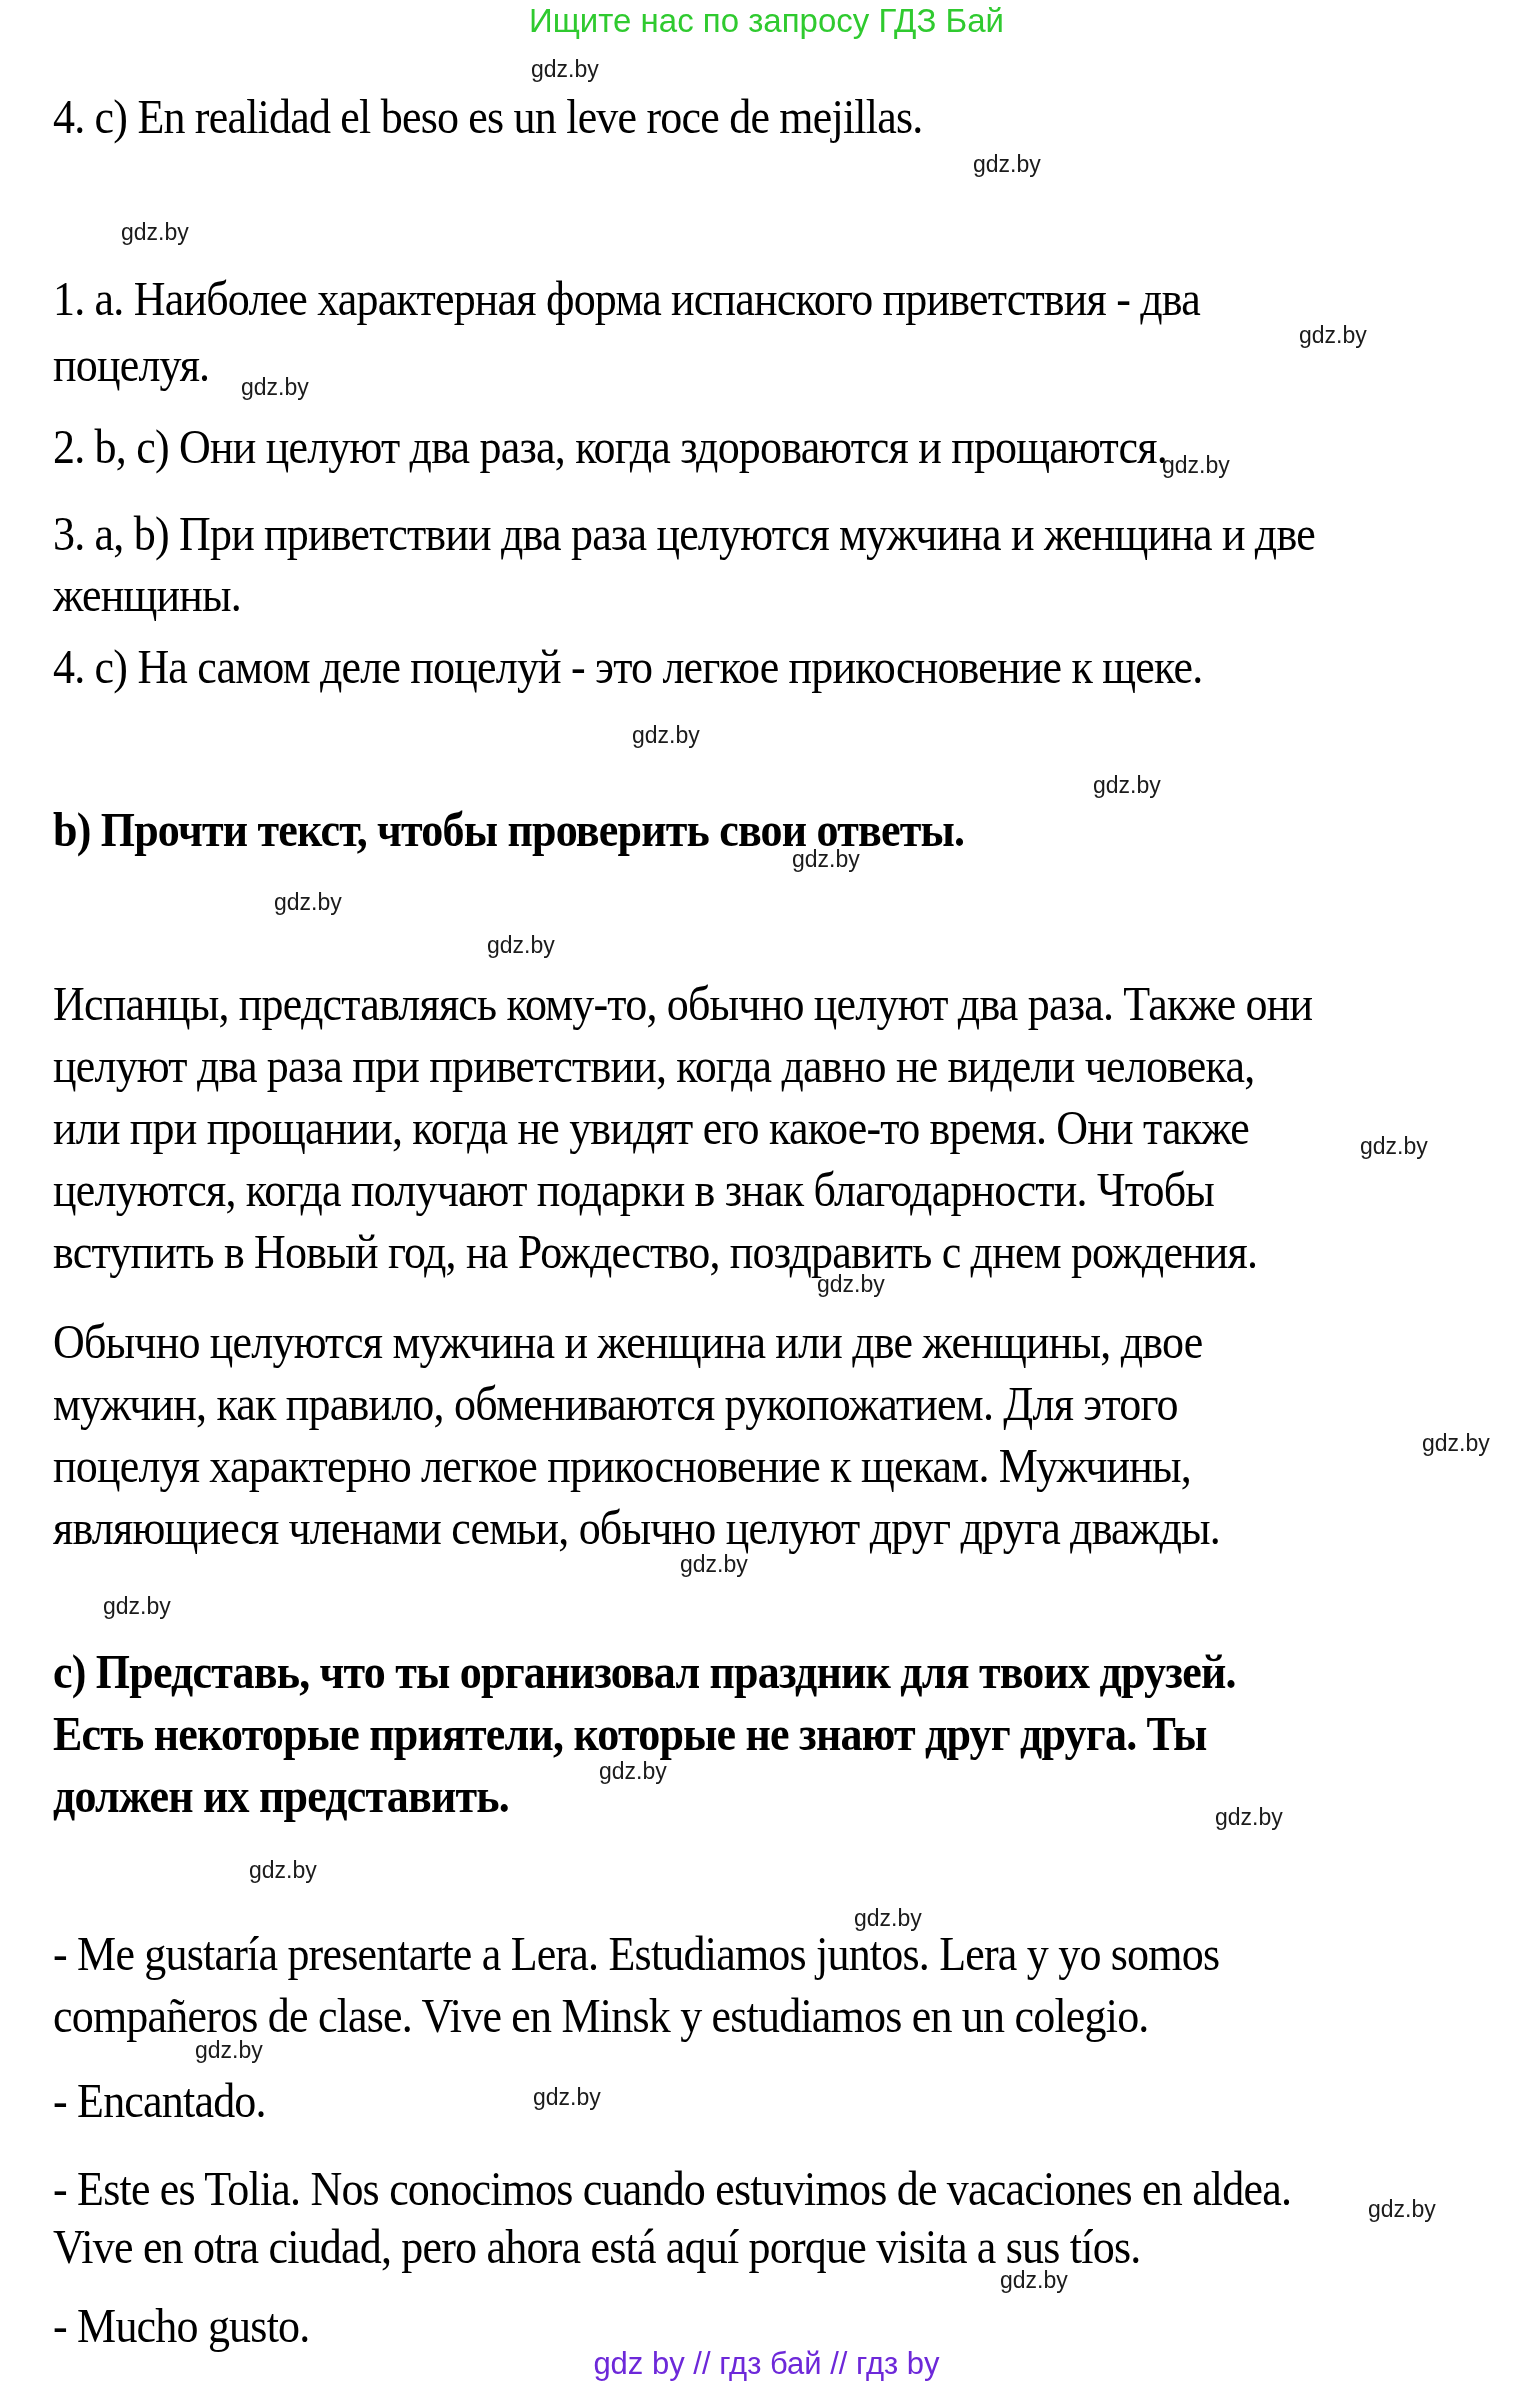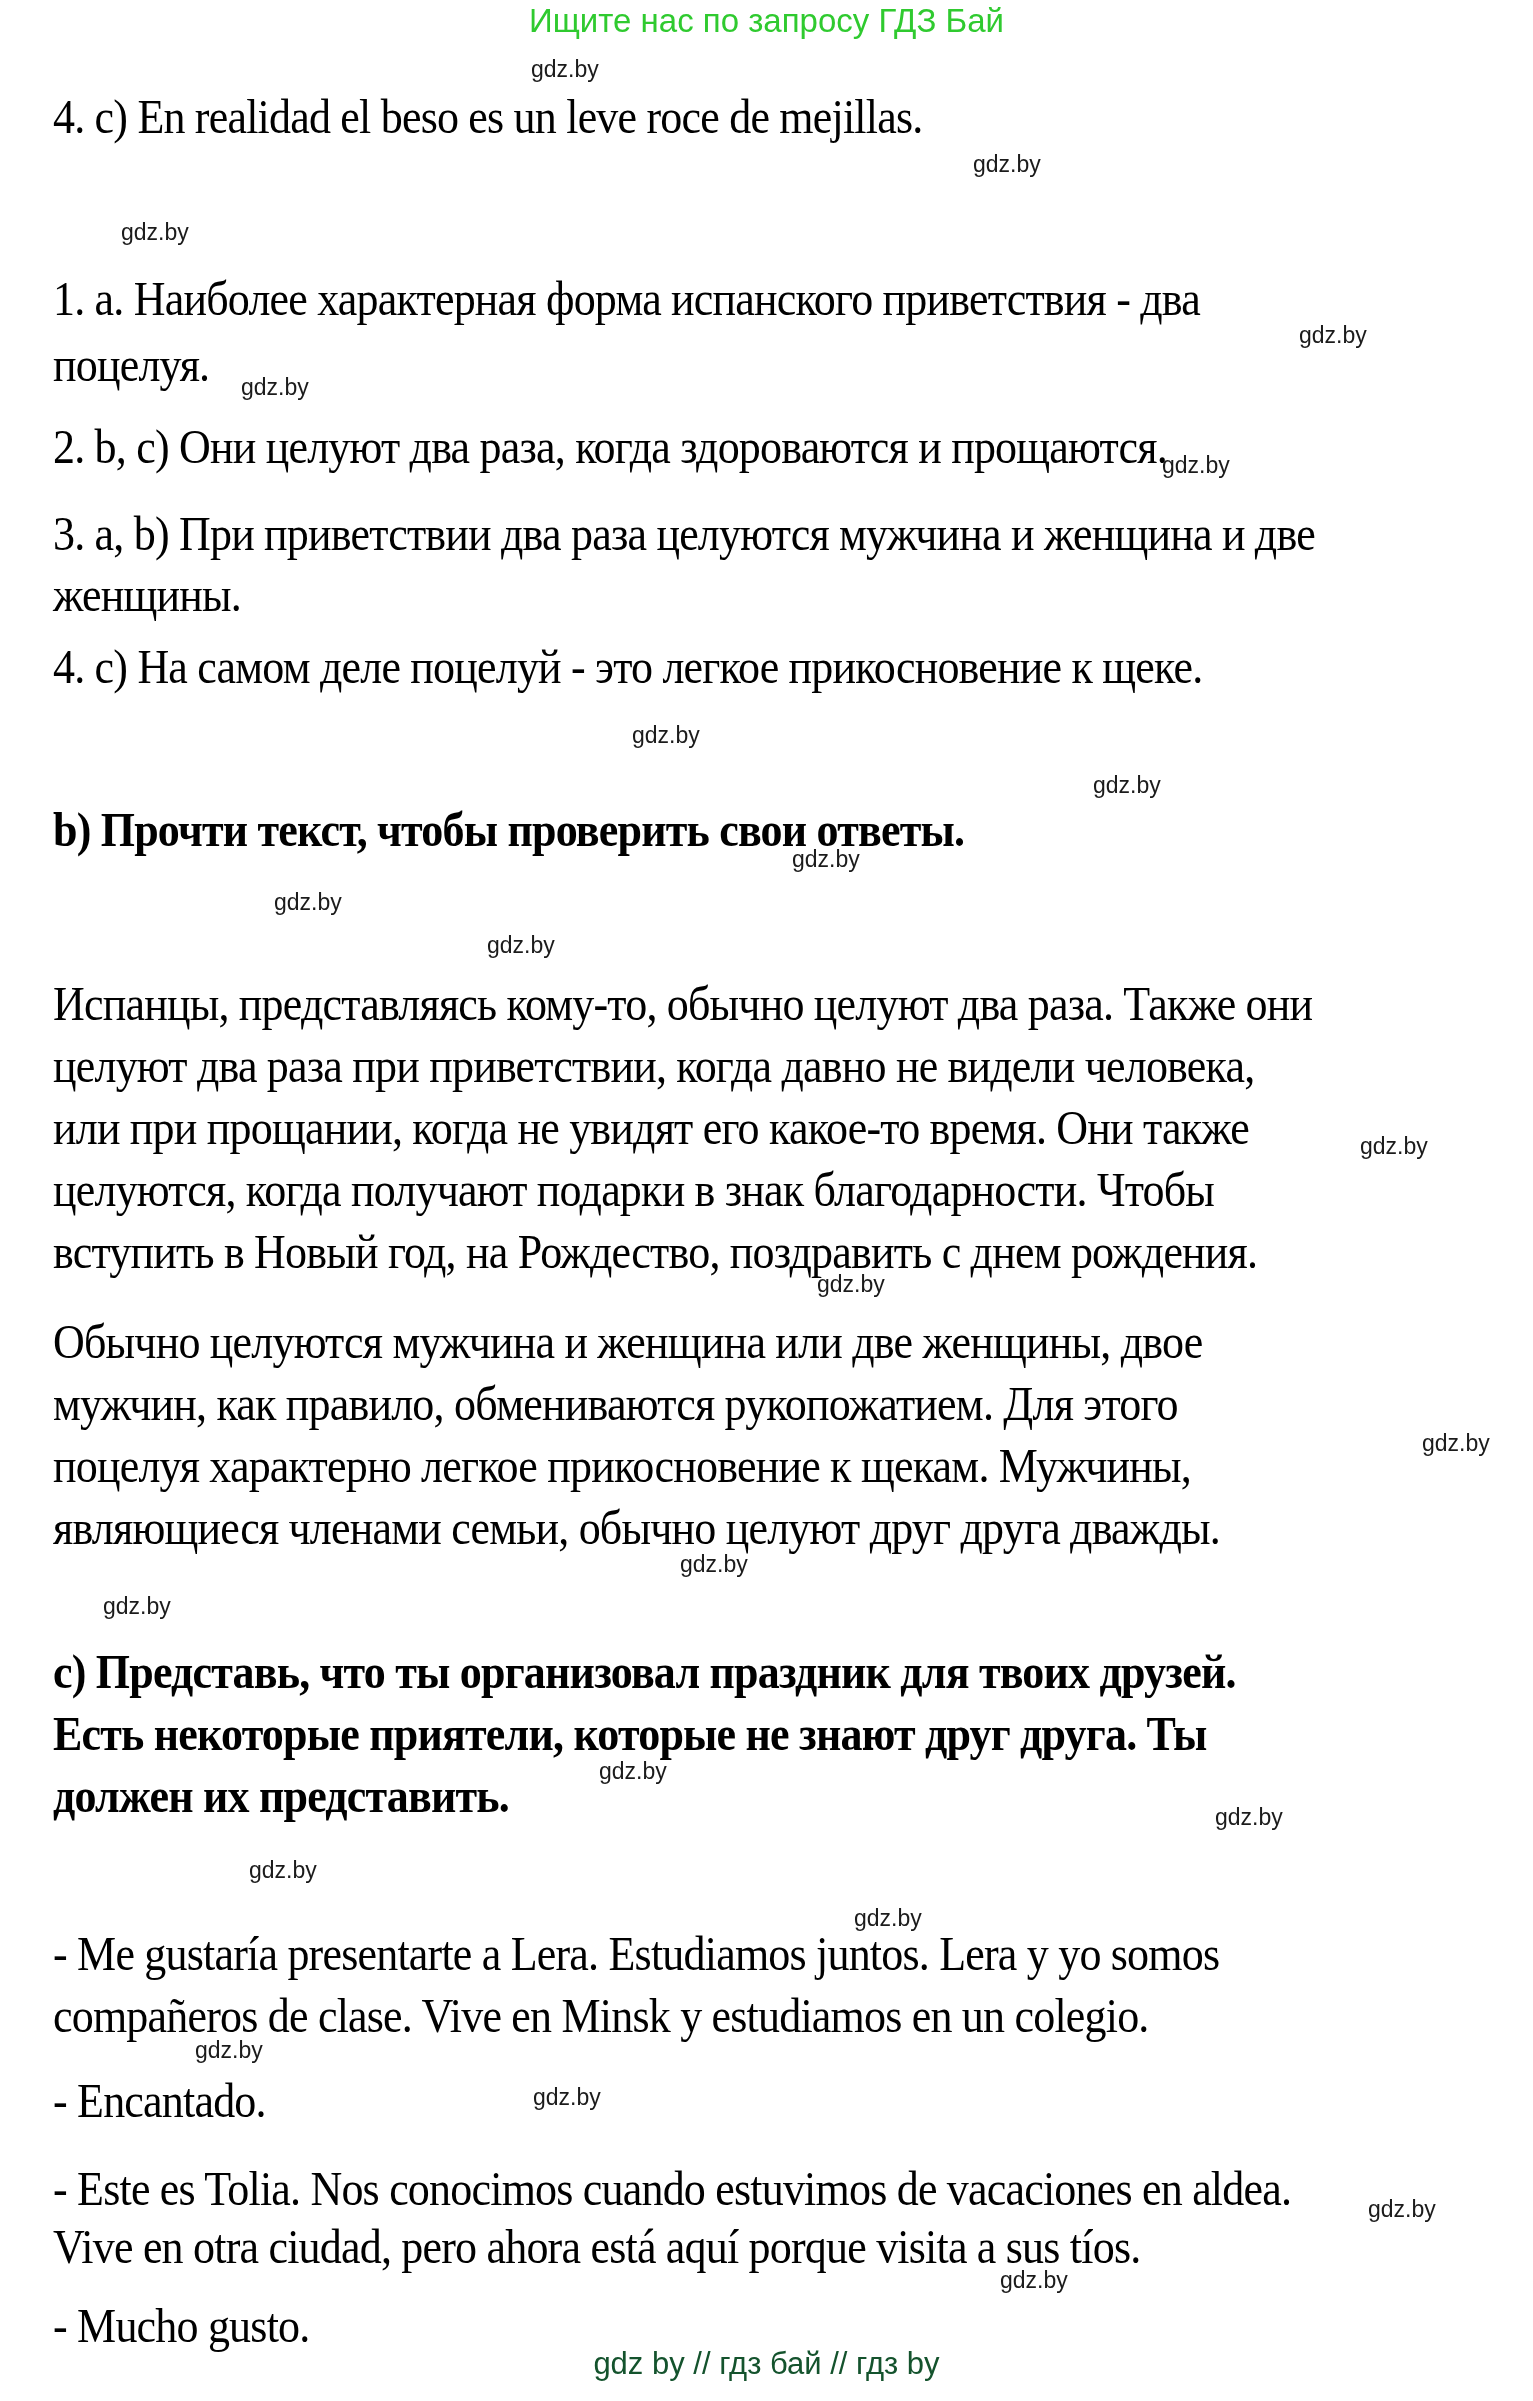--- a/index.html
+++ b/index.html
@@ -95,15 +95,15 @@
       <div class="wm" style="left: 599px; top: 1758px; color: rgb(27, 27, 27);">gdz.by</div>
       <div class="wm" style="left: 1215px; top: 1804px; color: rgb(27, 27, 27);">gdz.by</div>
       <div class="wm" style="left: 249px; top: 1857px; color: rgb(27, 27, 27);">gdz.by</div>
       <div class="wm" style="left: 854px; top: 1905px; color: rgb(27, 27, 27);">gdz.by</div>
       <div class="wm" style="left: 195px; top: 2037px; color: rgb(27, 27, 27);">gdz.by</div>
       <div class="wm" style="left: 533px; top: 2084px; color: rgb(27, 27, 27);">gdz.by</div>
       <div class="wm" style="left: 1368px; top: 2196px; color: rgb(27, 27, 27);">gdz.by</div>
       <div class="wm" style="left: 1000px; top: 2267px; color: rgb(27, 27, 27);">gdz.by</div>
     </div>
 
-  <div class="banner footer-banner" style="color: #14532d;">gdz by  //  гдз бай  //  гдз by</div>
+  <div class="banner footer-banner" style="color: #6d28d9;">gdz by  //  гдз бай  //  гдз by</div>
 </div>
 
 
 </body></html>

